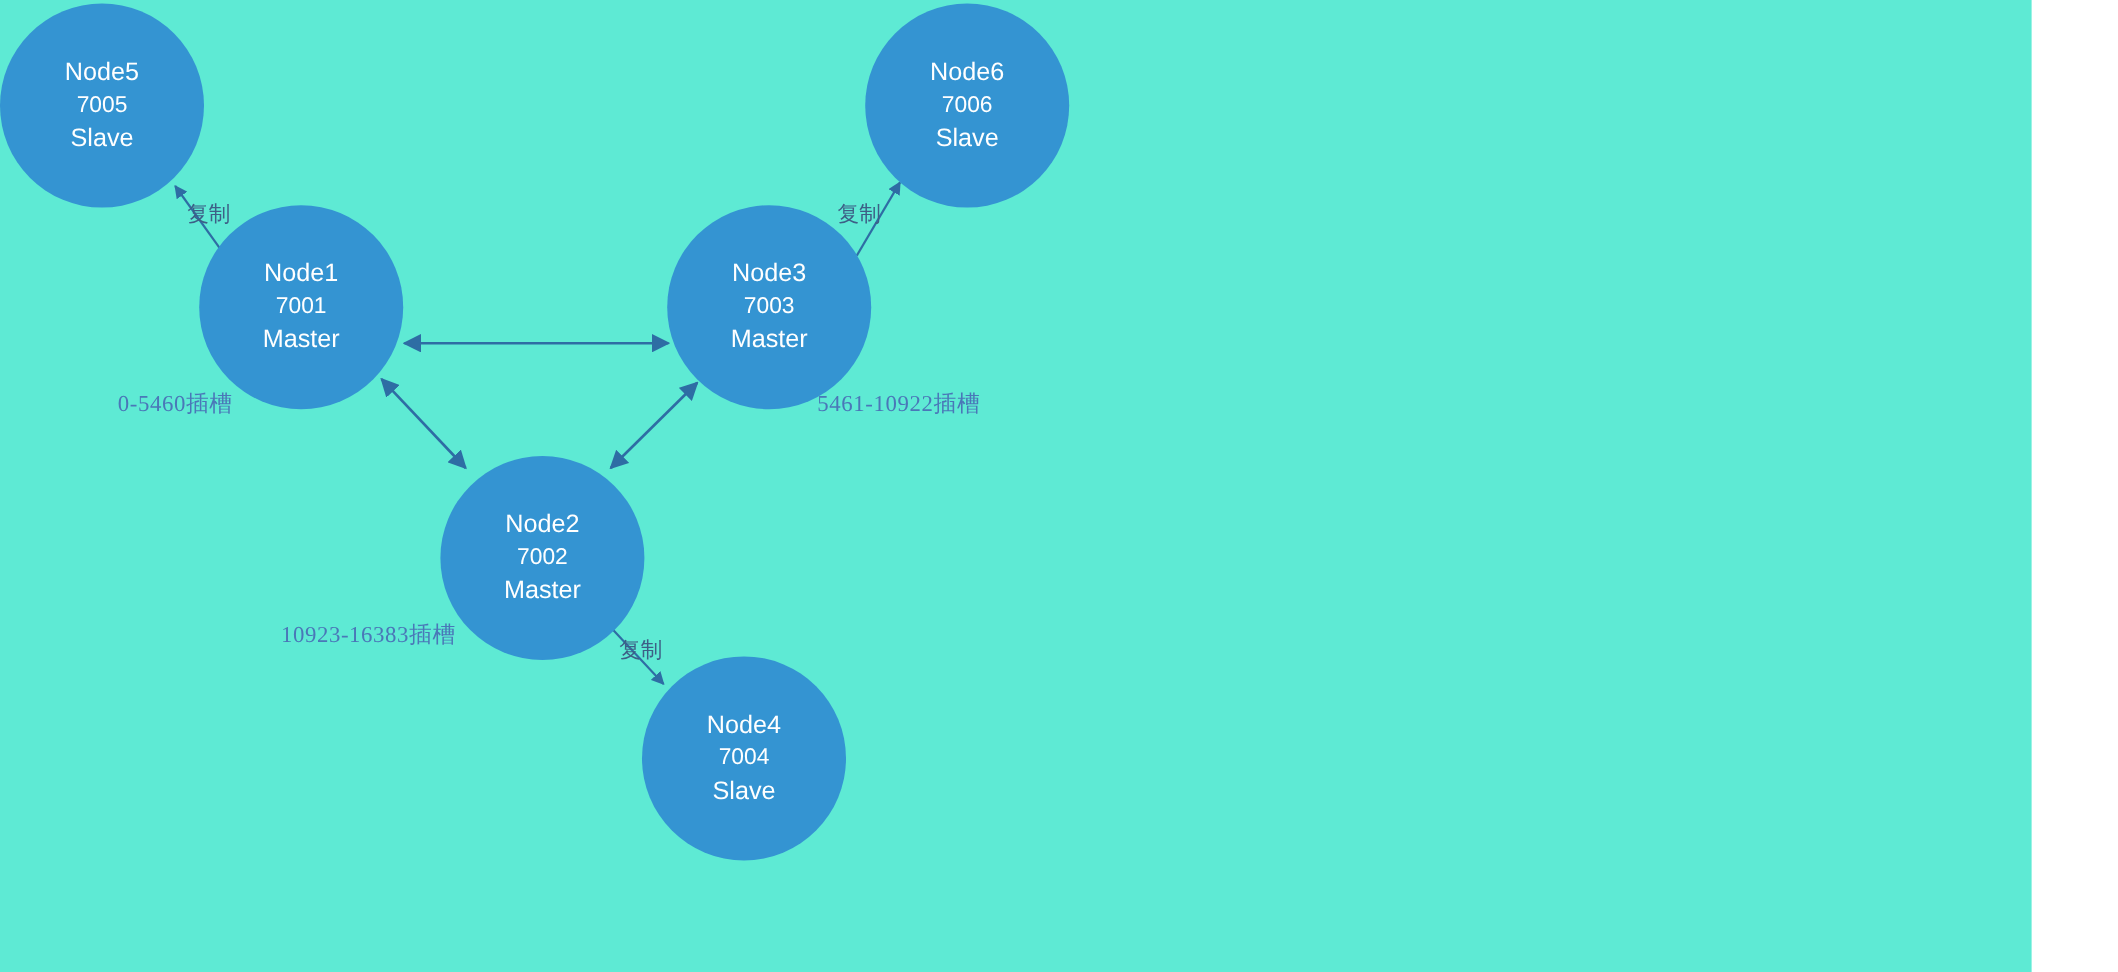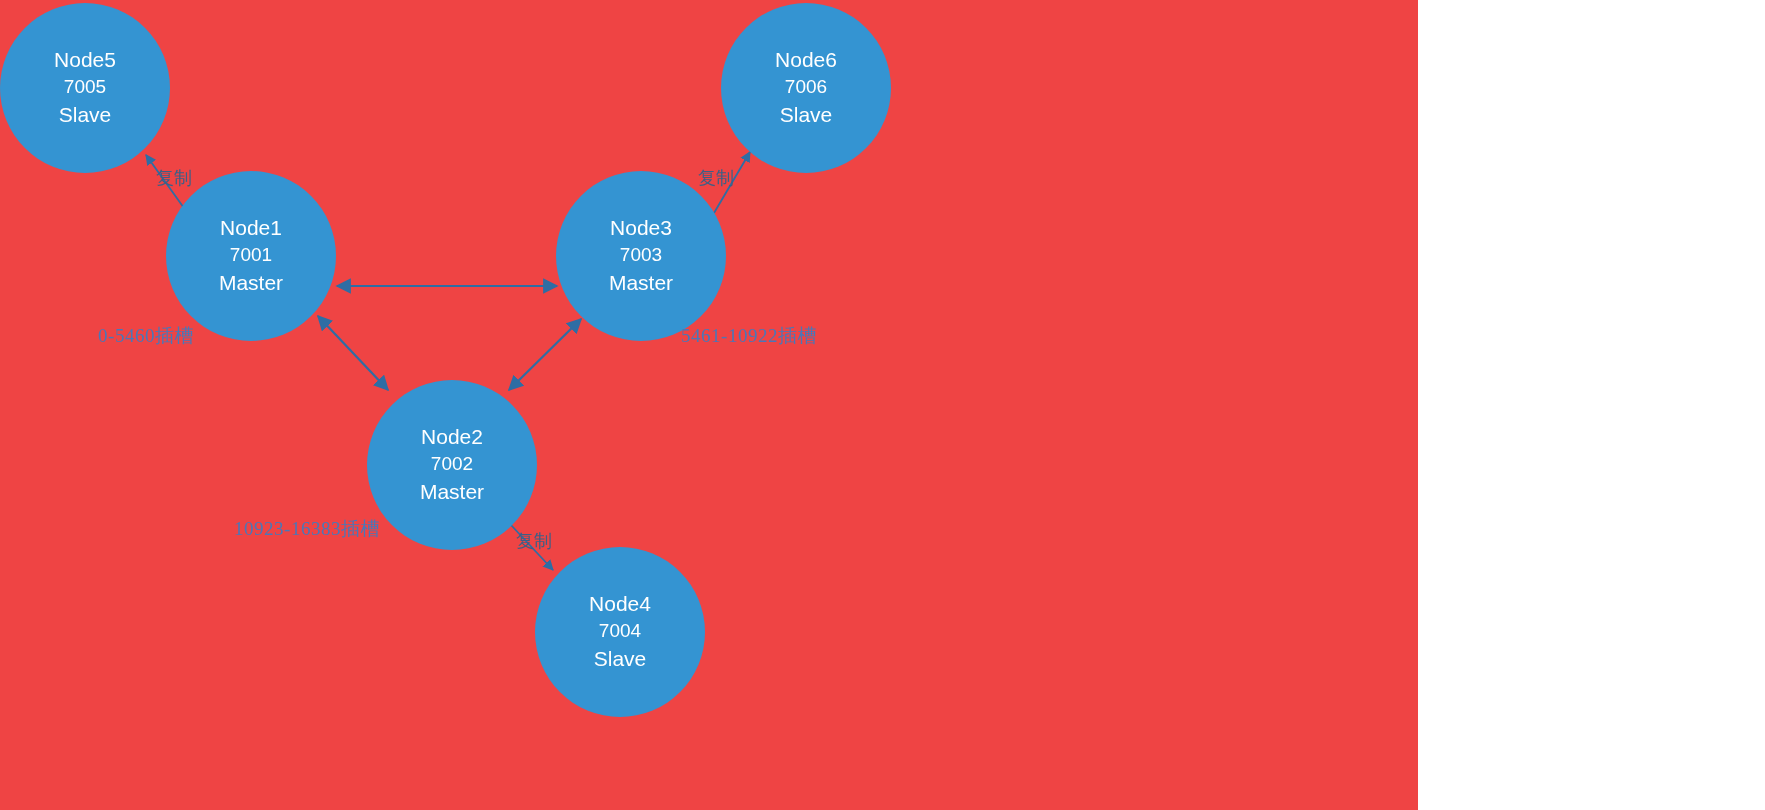--- a/index.html
+++ b/index.html
@@ -9,23 +9,23 @@
     background: #ffffff;
   }
   body {
     font-family: "Liberation Sans", sans-serif;
     width: 1765px;
     height: 810px;
     overflow: hidden;
   }
   #diagram-root {
     position: relative;
-    width: 1418px;
+    width: 1693px;
     height: 810px;
-    background: #ef4444;
+    background: #5eead4;
   }
   #diagram-svg {
     position: absolute;
     left: 0;
     top: 0;
     width: 1765px;
     height: 810px;
   }
   .node-label {
     fill: #ffffff;

